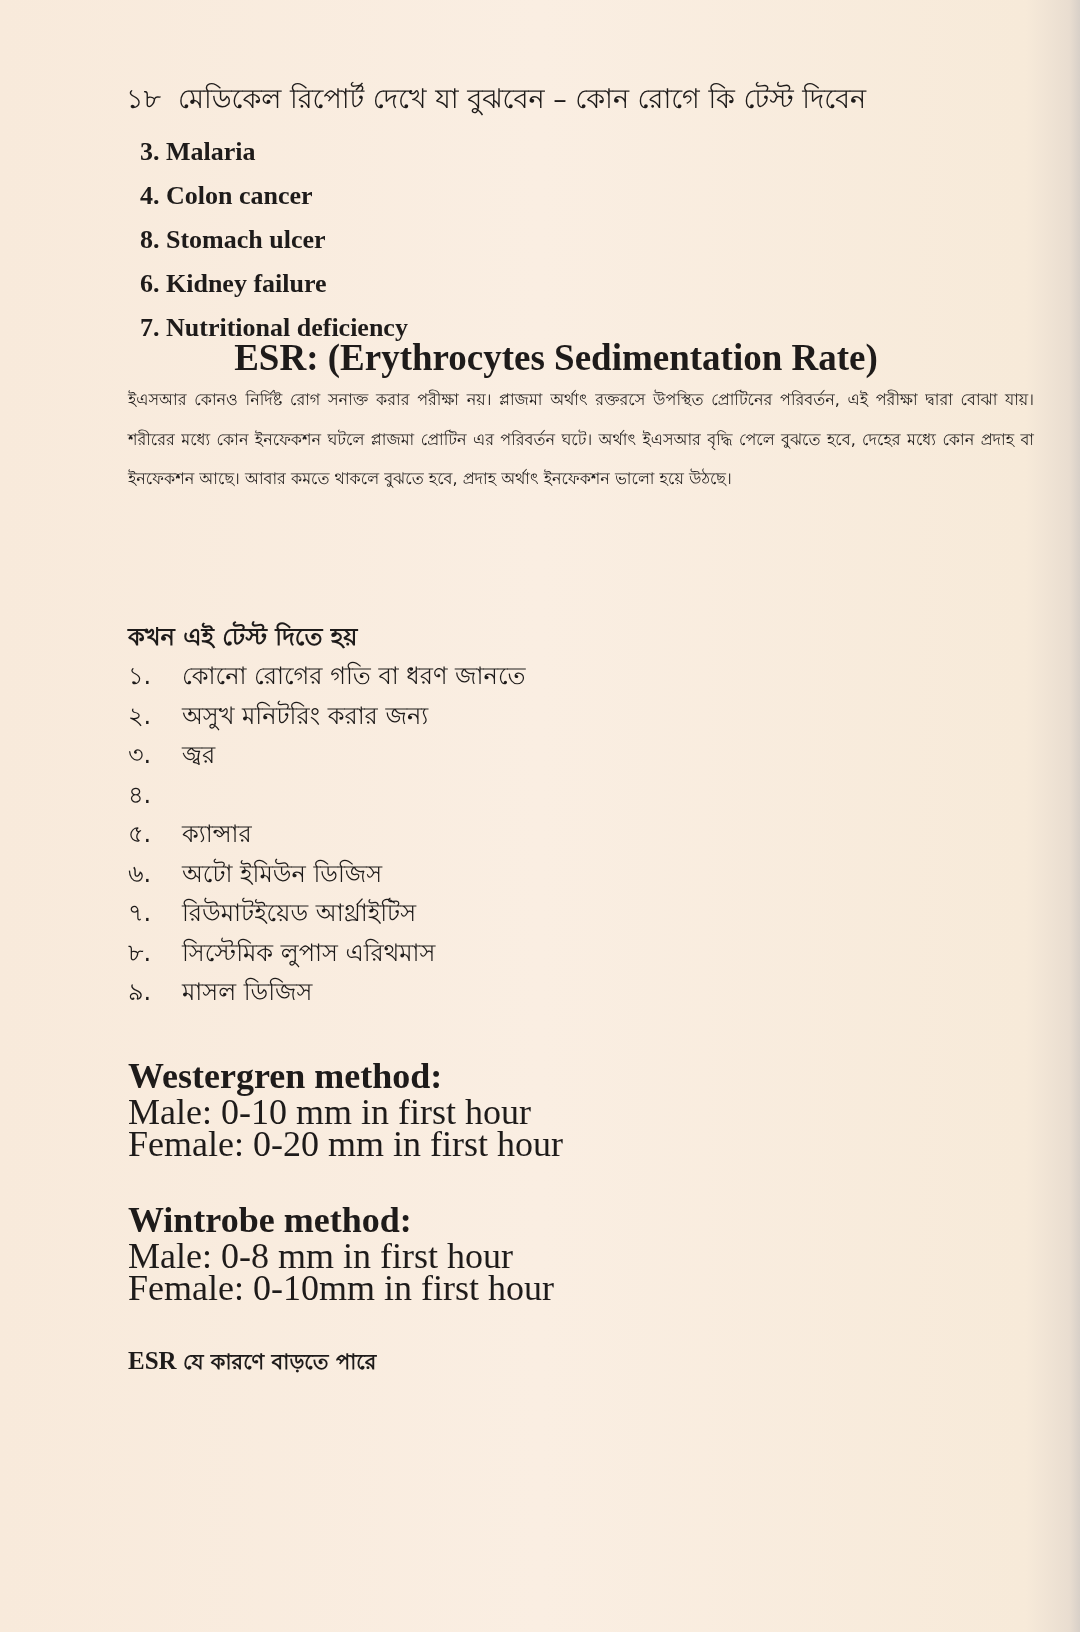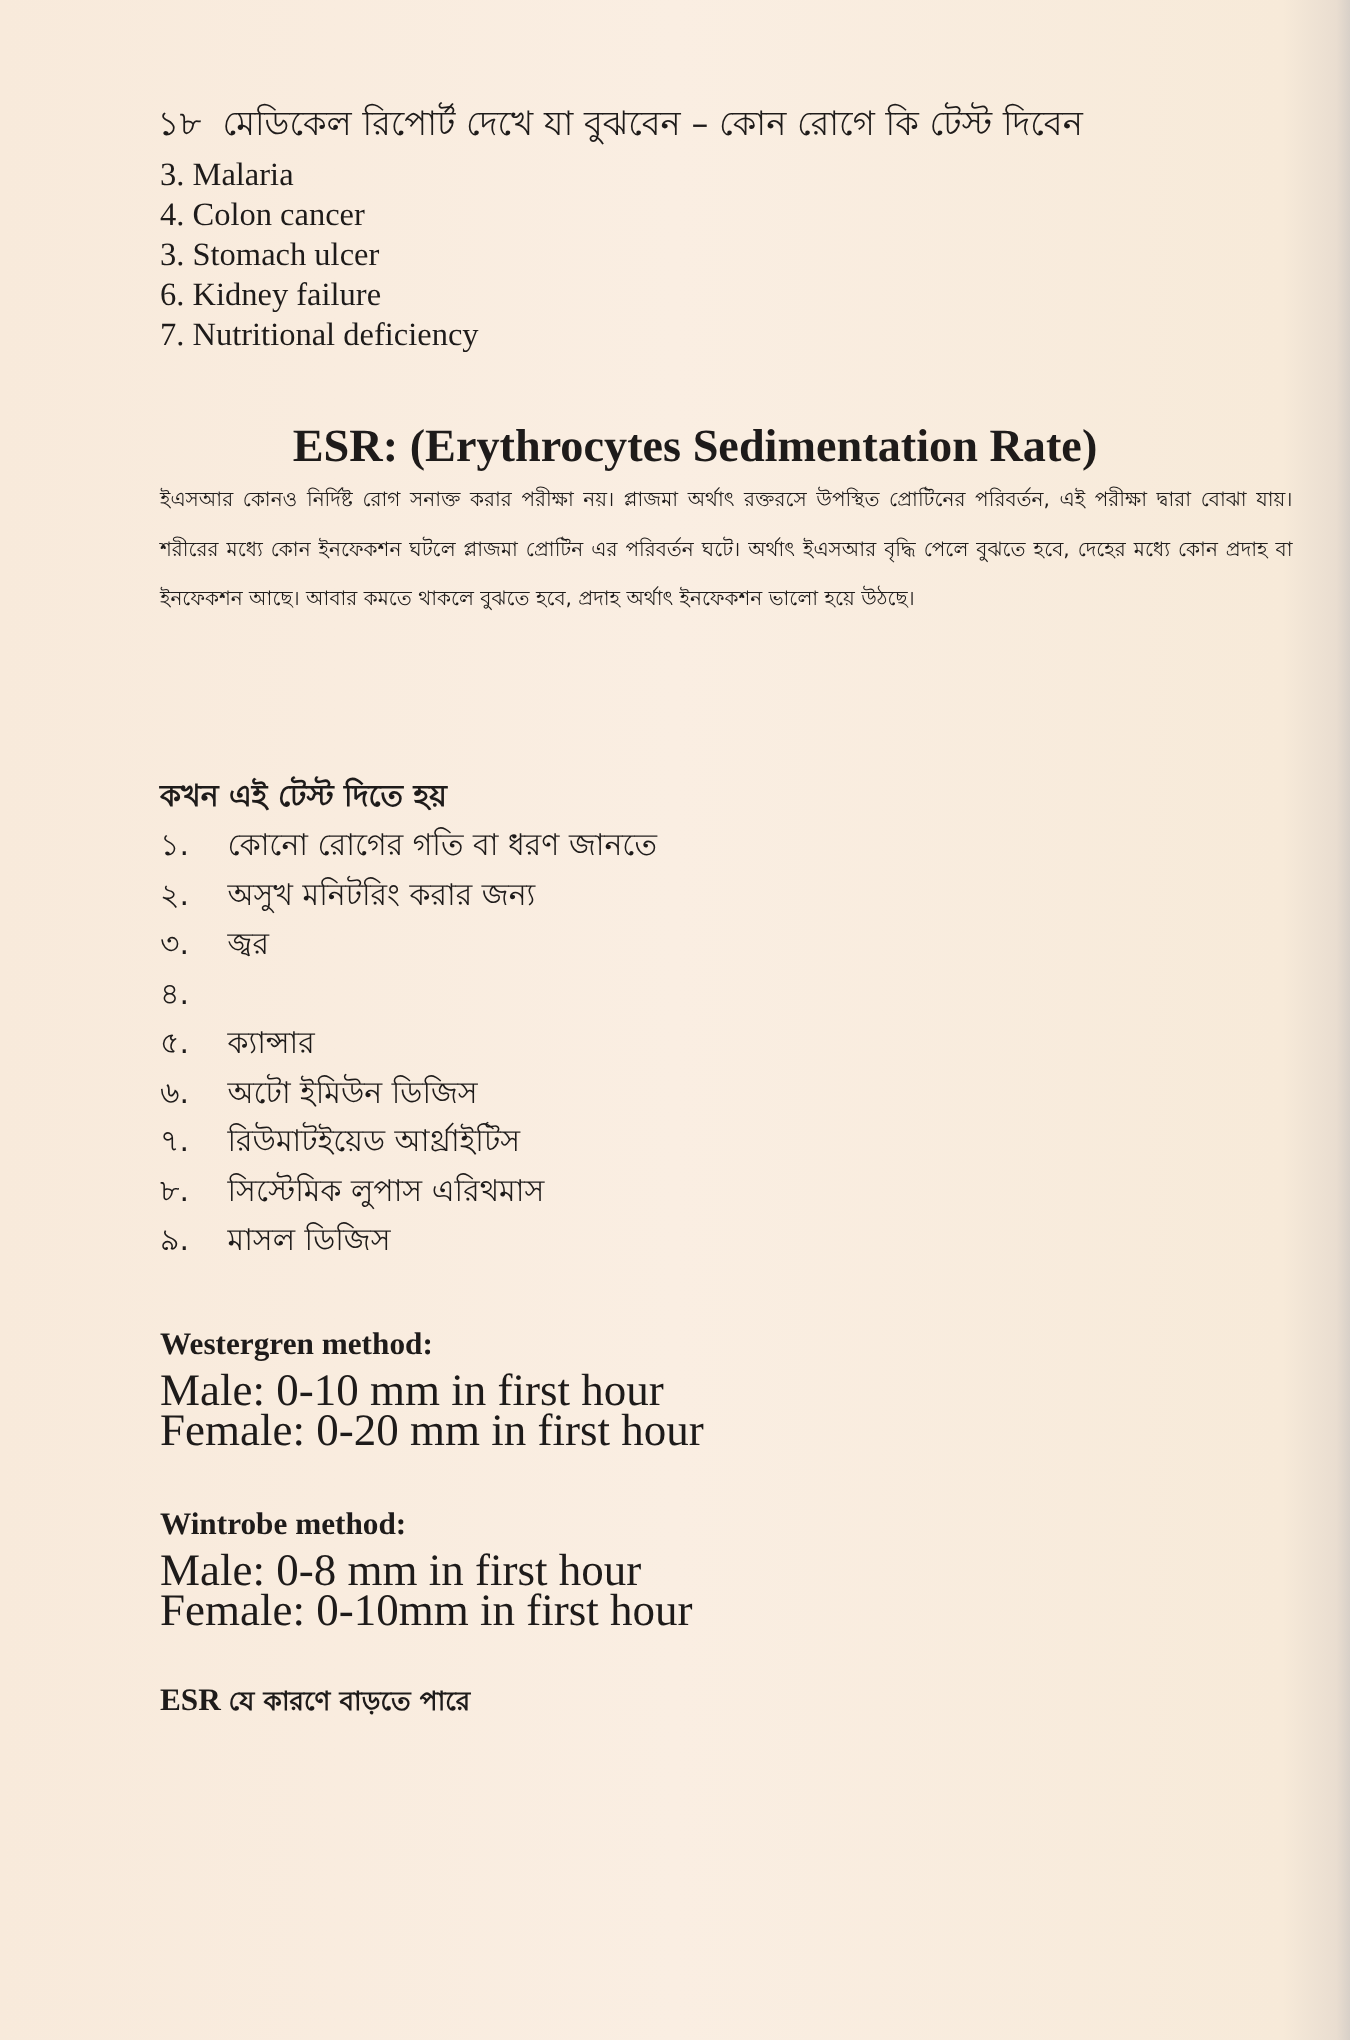--- a/index.html
+++ b/index.html
@@ -36,21 +36,21 @@
     }
     .en-list {
       position: absolute;
       left: 112px;
       margin: 0;
       padding: 0;
       list-style: none;
       font-size: 26px;
       line-height: 32px;
     }
-    .en-list li { margin: 0; }
+    .en-list li { margin: 12px; font-weight: bold; }
     .title {
       position: absolute;
       left: 0;
       width: 1080px;
       top: 335px;
       text-align: center;
       font-size: 37px;
       font-weight: bold;
       line-height: 46px;
     }
@@ -81,21 +81,21 @@
       list-style: none;
       font-family: "DejaVu Sans", "Liberation Sans", sans-serif;
       font-size: 24px;
       line-height: 39.5px;
     }
     .bn-list li { display: flex; }
     .bn-list .num { width: 54px; flex: none; }
     .method-heading {
       position: absolute;
       left: 112px;
-      font-size: 25px;
+      font-size: 36px;
       font-weight: bold;
       line-height: 36px;
     }
     .method-line {
       position: absolute;
       left: 112px;
       font-size: 36px;
       line-height: 32px;
     }
     .mixed-heading {
@@ -114,21 +114,21 @@
 
 <div class="page">
 
   <div class="running-head">
     <span class="pg">১৮</span><span>মেডিকেল রিপোর্ট দেখে যা বুঝবেন – কোন রোগে কি টেস্ট দিবেন</span>
   </div>
 
   <ul class="en-list" style="top:124px;">
     <li>3. Malaria</li>
     <li>4. Colon cancer</li>
-    <li>3. Stomach ulcer</li>
+    <li>8. Stomach ulcer</li>
     <li>6. Kidney failure</li>
     <li>7. Nutritional deficiency</li>
   </ul>
 
   <h1 class="title" style="margin:0;text-align:center;">ESR: (Erythrocytes Sedimentation Rate)</h1>
 
   <p class="bn-para">ইএসআর কোনও নির্দিষ্ট রোগ সনাক্ত করার পরীক্ষা নয়। প্লাজমা অর্থাৎ রক্তরসে উপস্থিত প্রোটিনের পরিবর্তন, এই পরীক্ষা দ্বারা বোঝা যায়। শরীরের মধ্যে কোন ইনফেকশন ঘটলে প্লাজমা প্রোটিন এর পরিবর্তন ঘটে। অর্থাৎ ইএসআর বৃদ্ধি পেলে বুঝতে হবে, দেহের মধ্যে কোন প্রদাহ বা ইনফেকশন আছে। আবার কমতে থাকলে বুঝতে হবে, প্রদাহ অর্থাৎ ইনফেকশন ভালো হয়ে উঠছে।</p>
 
   <div class="bn-heading" style="top:620px;">কখন এই টেস্ট দিতে হয়</div>
 

